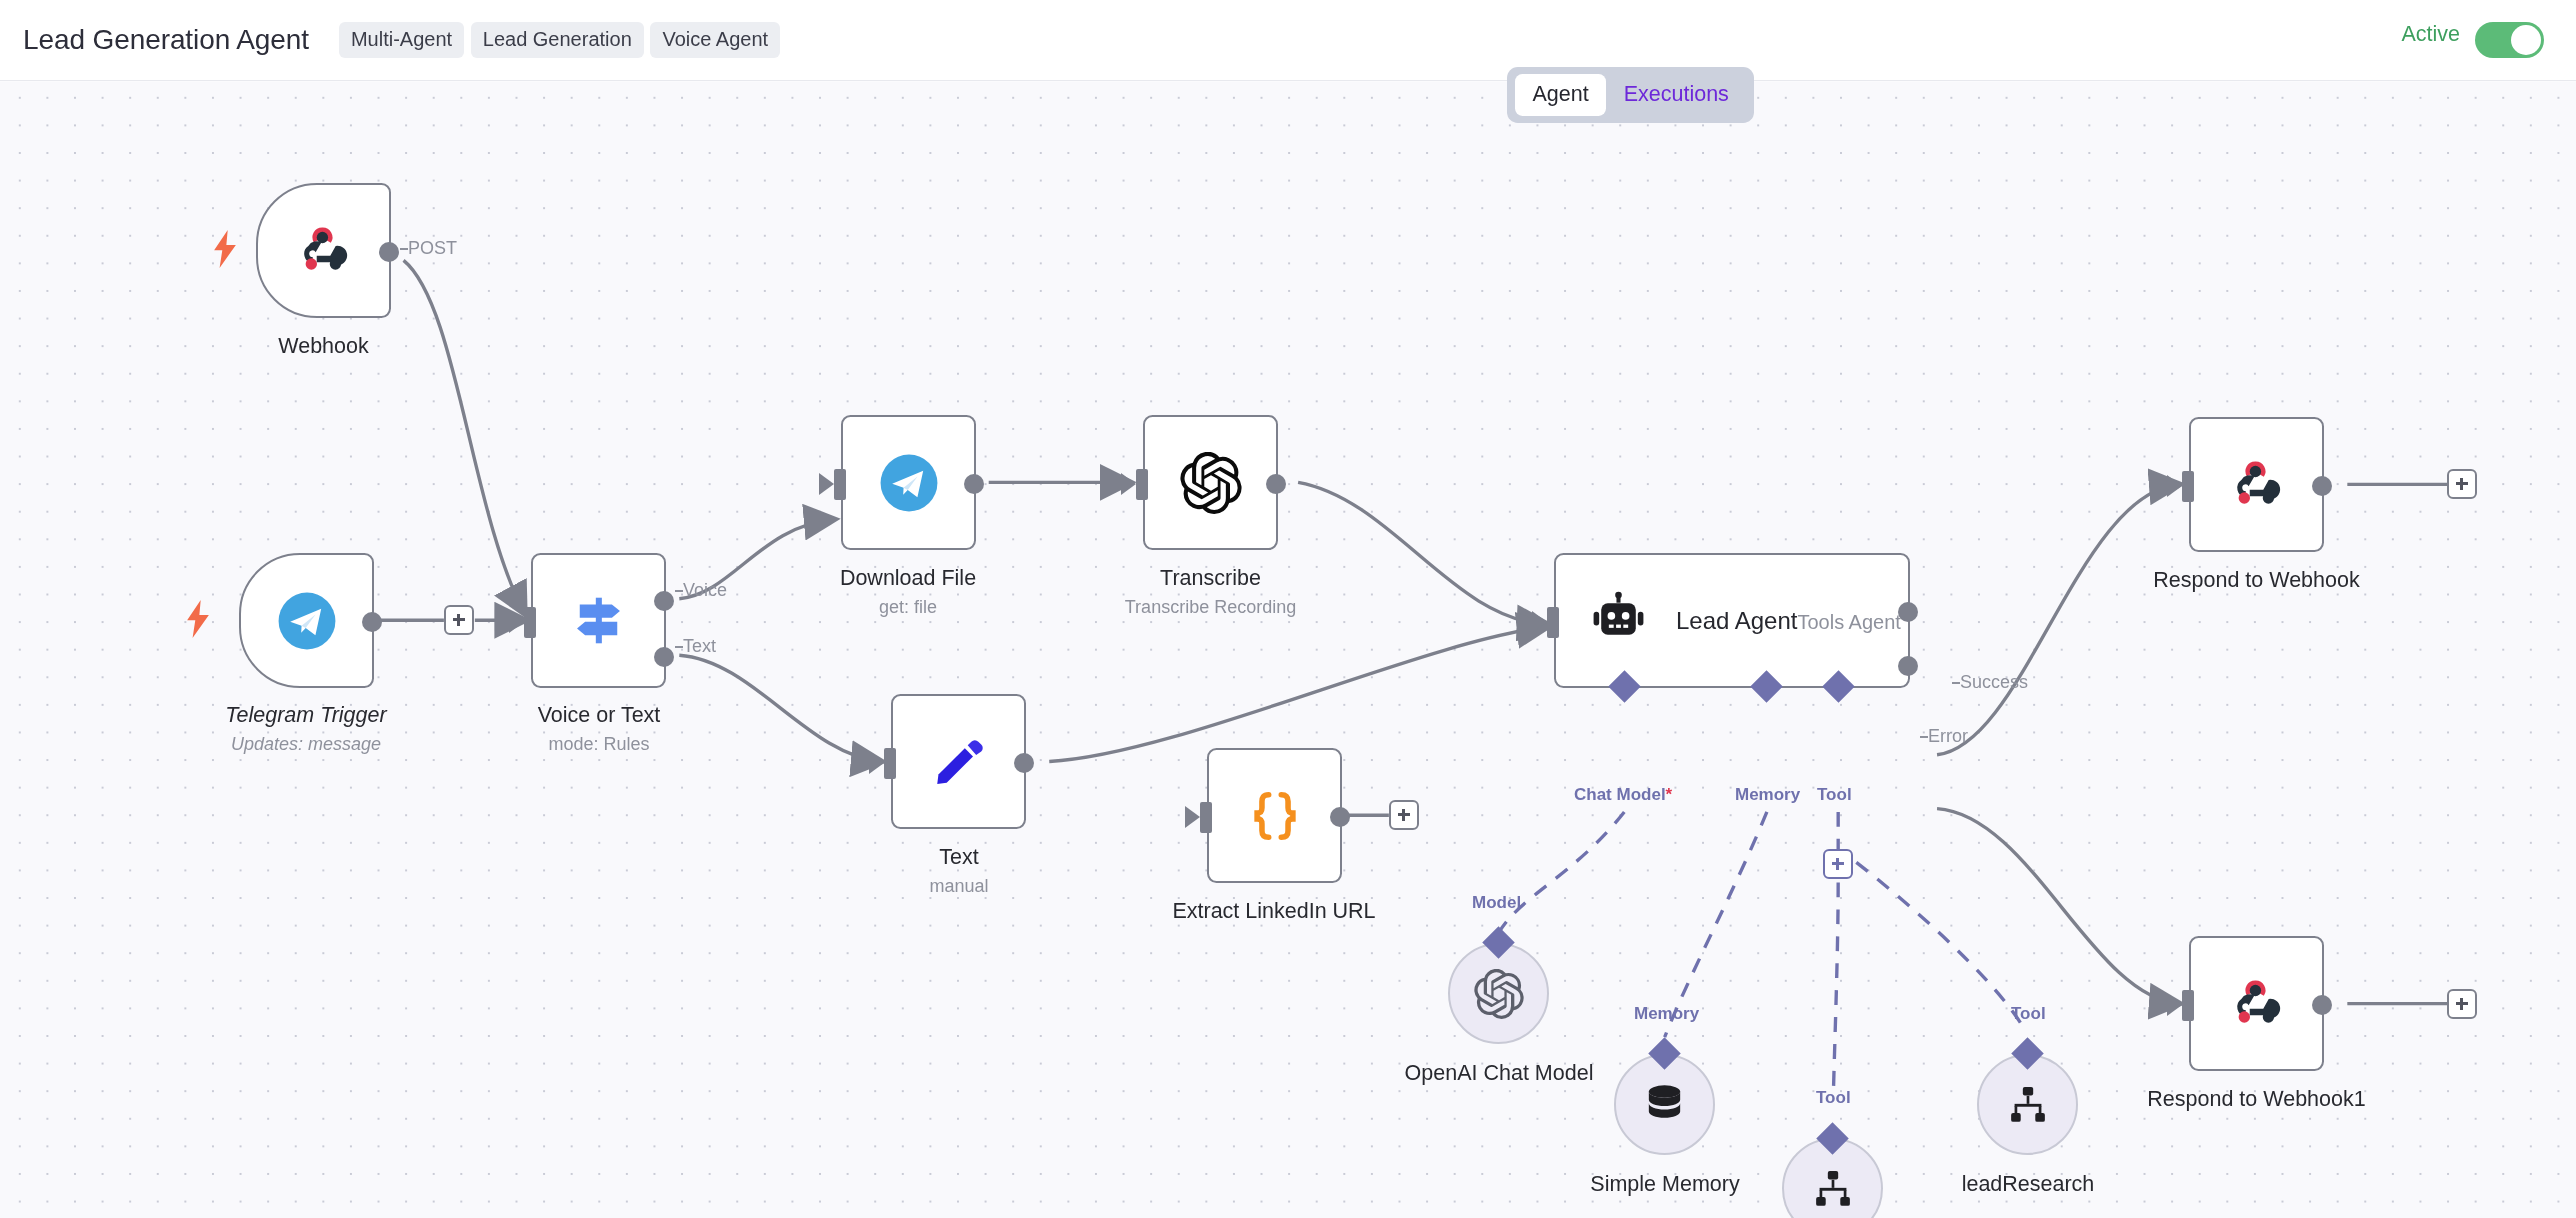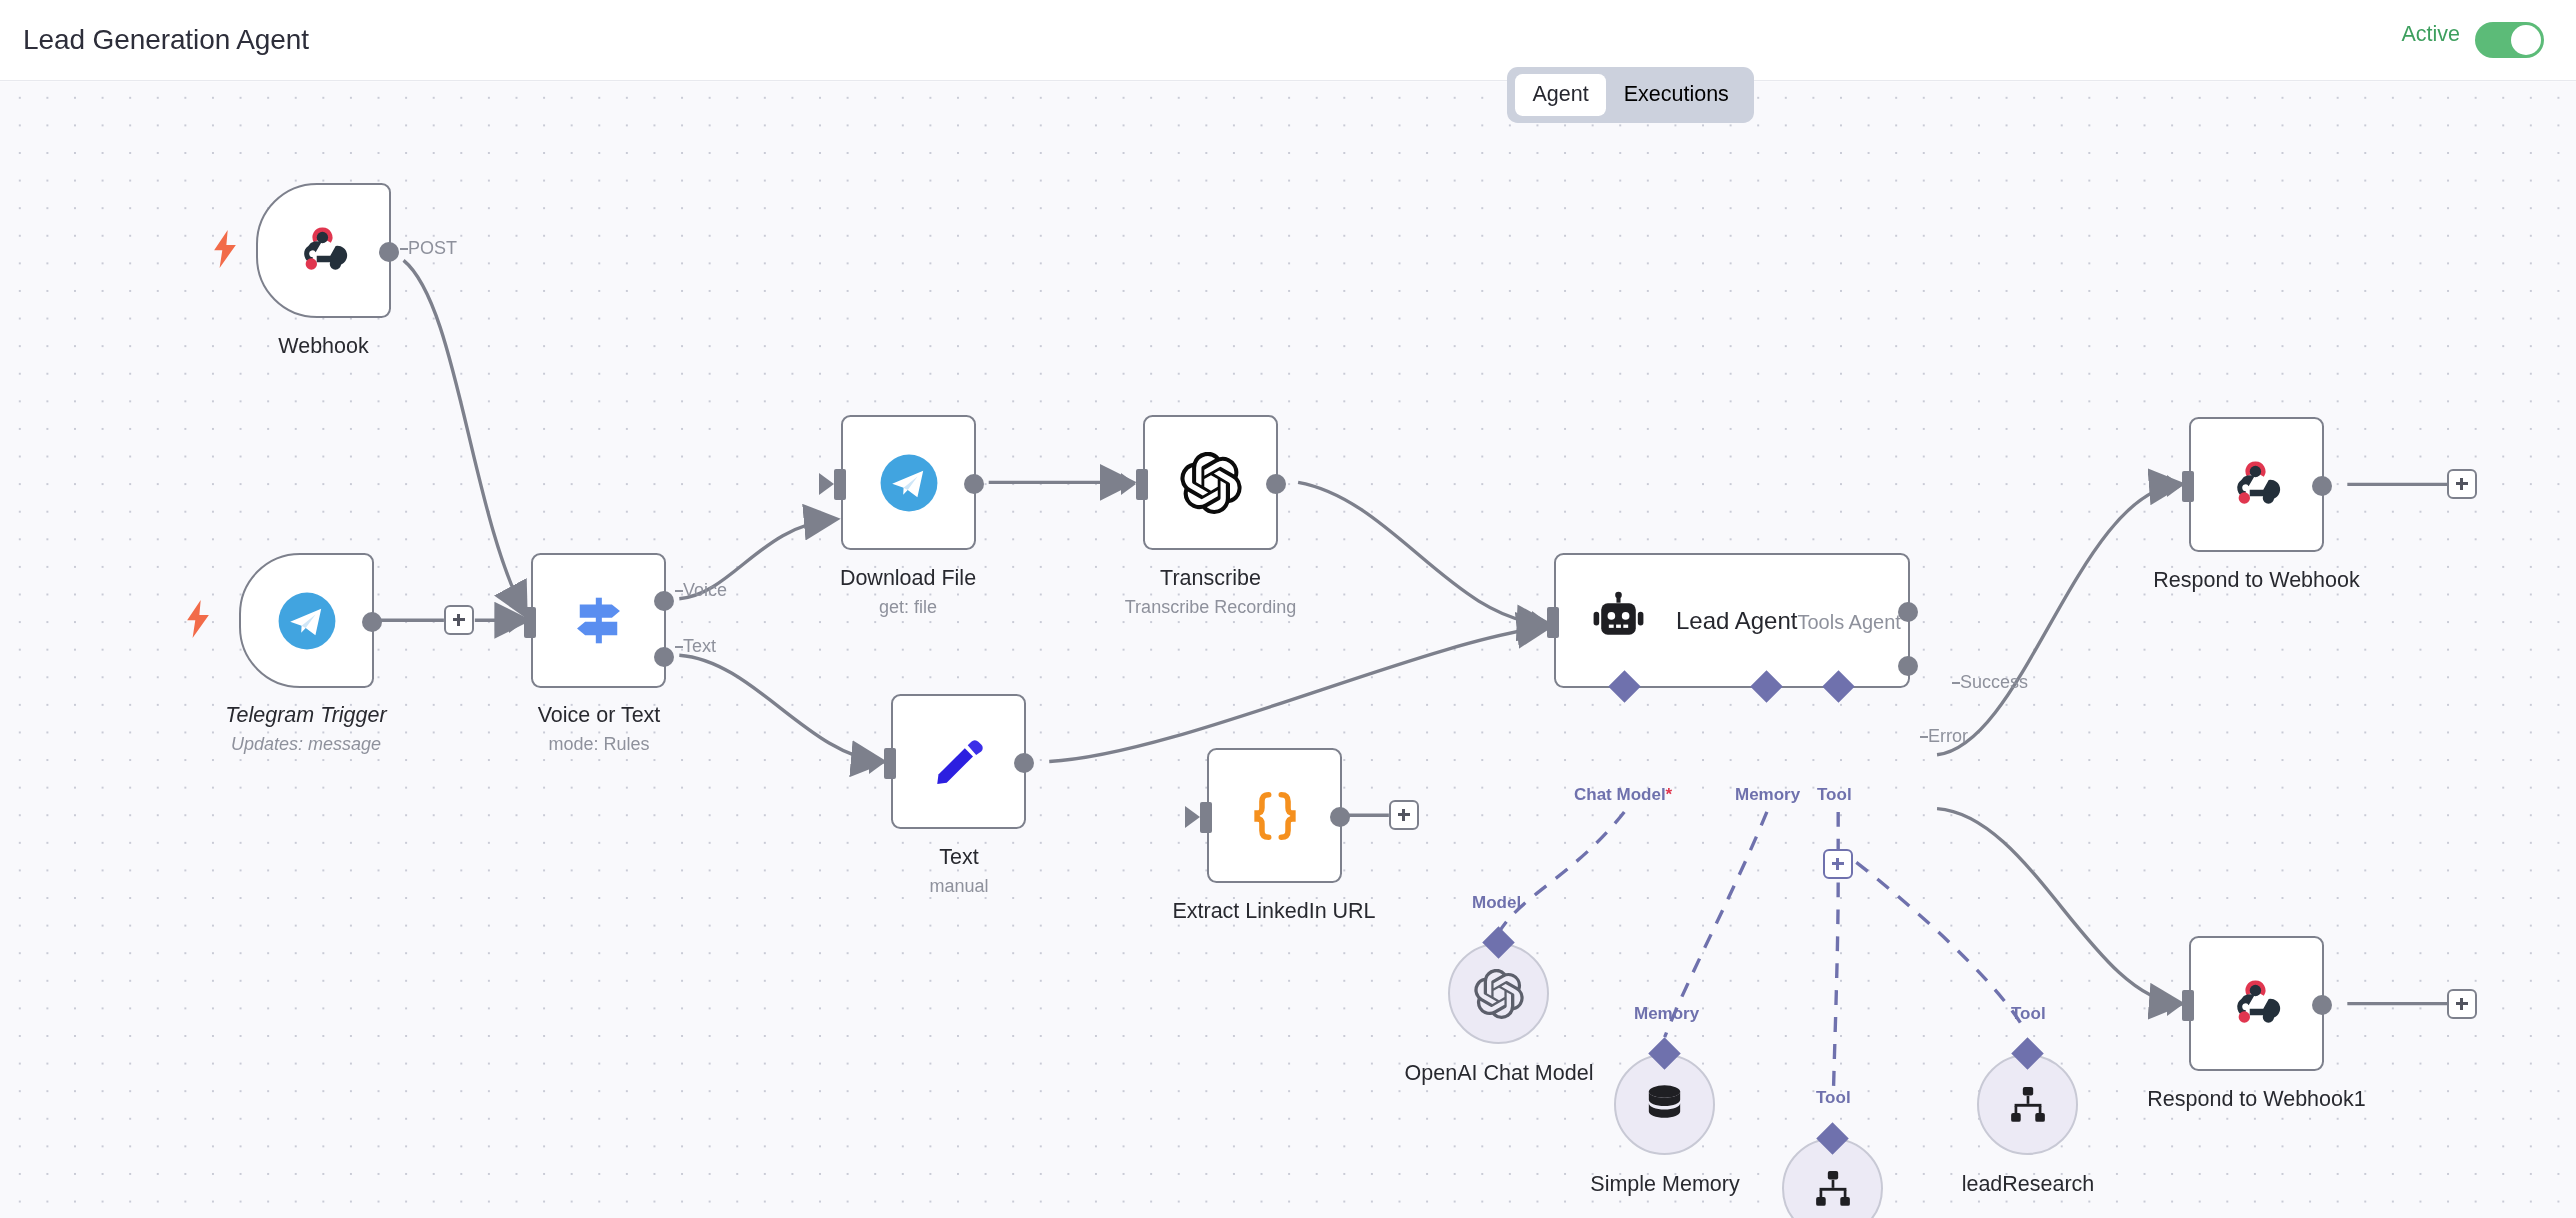--- a/index.html
+++ b/index.html
@@ -59,21 +59,21 @@
     display: flex; gap: 0;
     background: #ccd1dd;
     border-radius: 10.8px;
     padding: 6.7px 8px;
     z-index: 50;
   }
   .tab {
     font-size: 21.5px;
     padding: 8px 17.5px 9.4px 17.5px;
     border-radius: 7.4px;
-    color: #000000;
+    color: #6d28d9;
     cursor: pointer;
     white-space: nowrap;
   }
   .tab.active { background: #ffffff; color: #26272f; }
 
   
   #canvas {
     position: absolute; top: 82px; left: 0;
     width: 2576px; height: 1137px;
     background-color: #f9f9fc;
@@ -178,20 +178,25 @@
     position:absolute; text-align:center; z-index:12;
     font-size: 21.5px; color: #28292f; white-space: nowrap;
   }
   svg.icon { display:block; }
 </style>
 </head>
 <body>
 
 <div id="header">
   <div id="wf-title">Lead Generation Agent</div>
+  <div id="tag-list">
+    <span class="tag">Multi-Agent</span>
+    <span class="tag">Lead Generation</span>
+    <span class="tag">Voice Agent</span>
+  </div>
   <div id="active-area">
     <span id="active-label">Active</span>
     <div id="active-toggle"></div>
   </div>
 </div>
 
 <div id="tabs">
   <div class="tab active">Agent</div>
   <div class="tab">Executions</div>
 </div>

